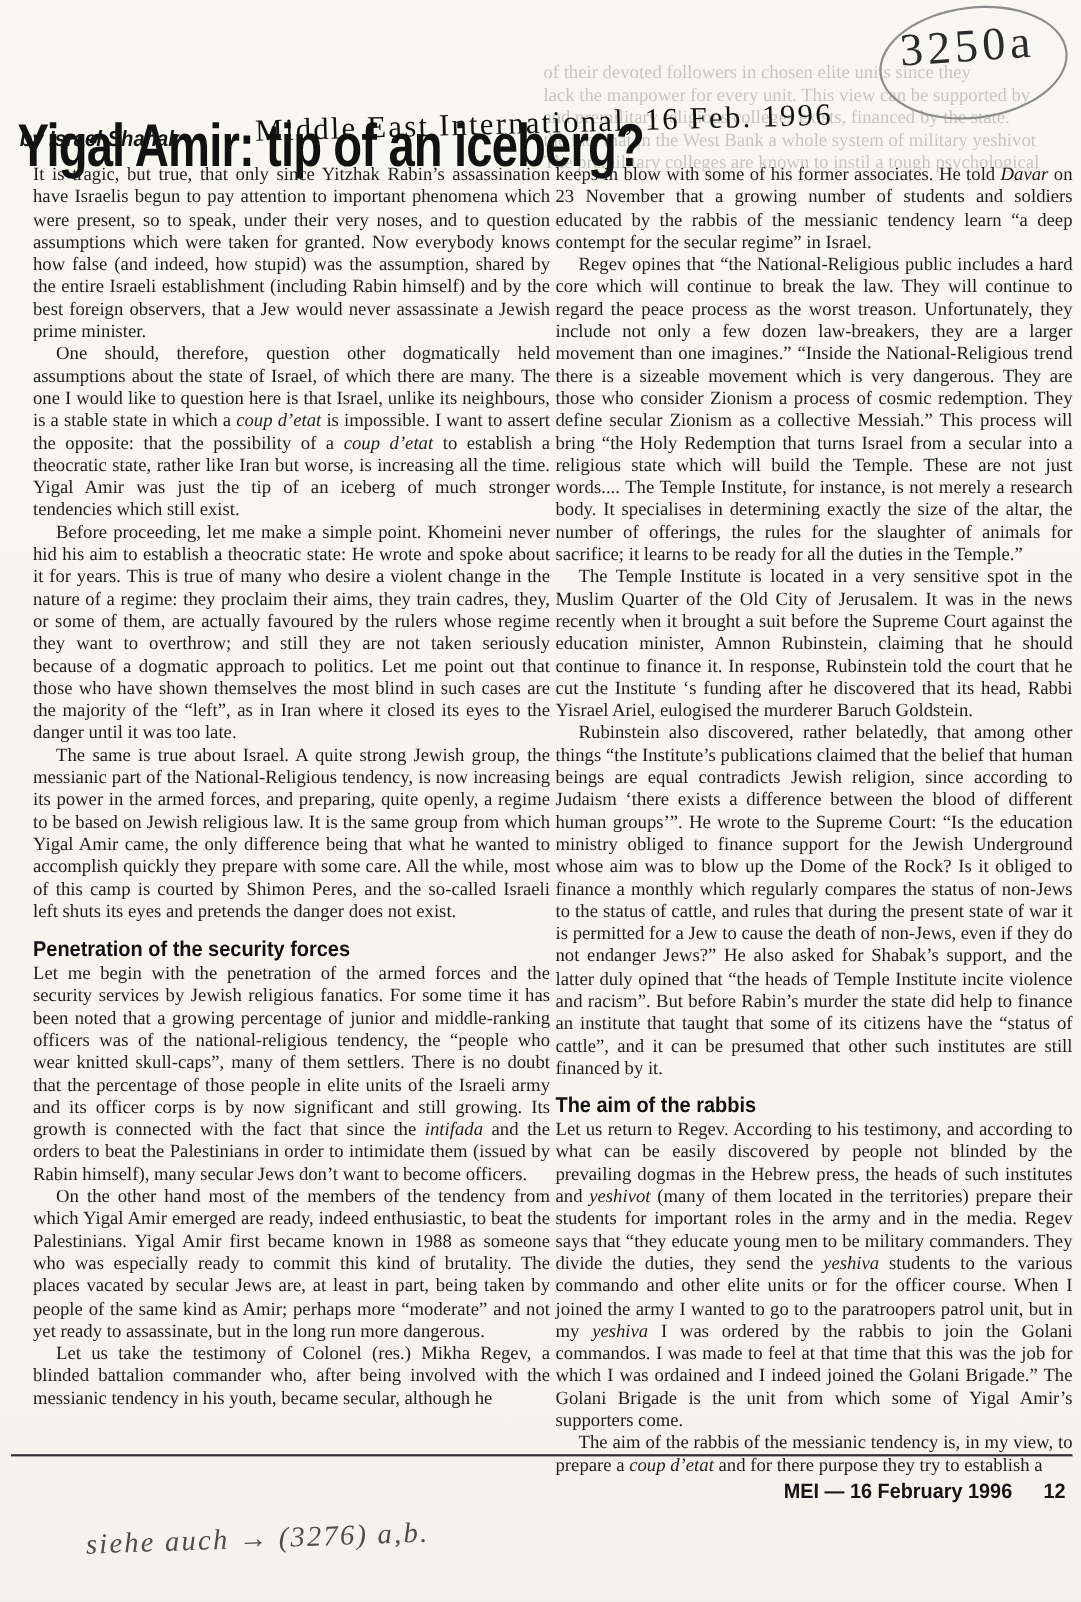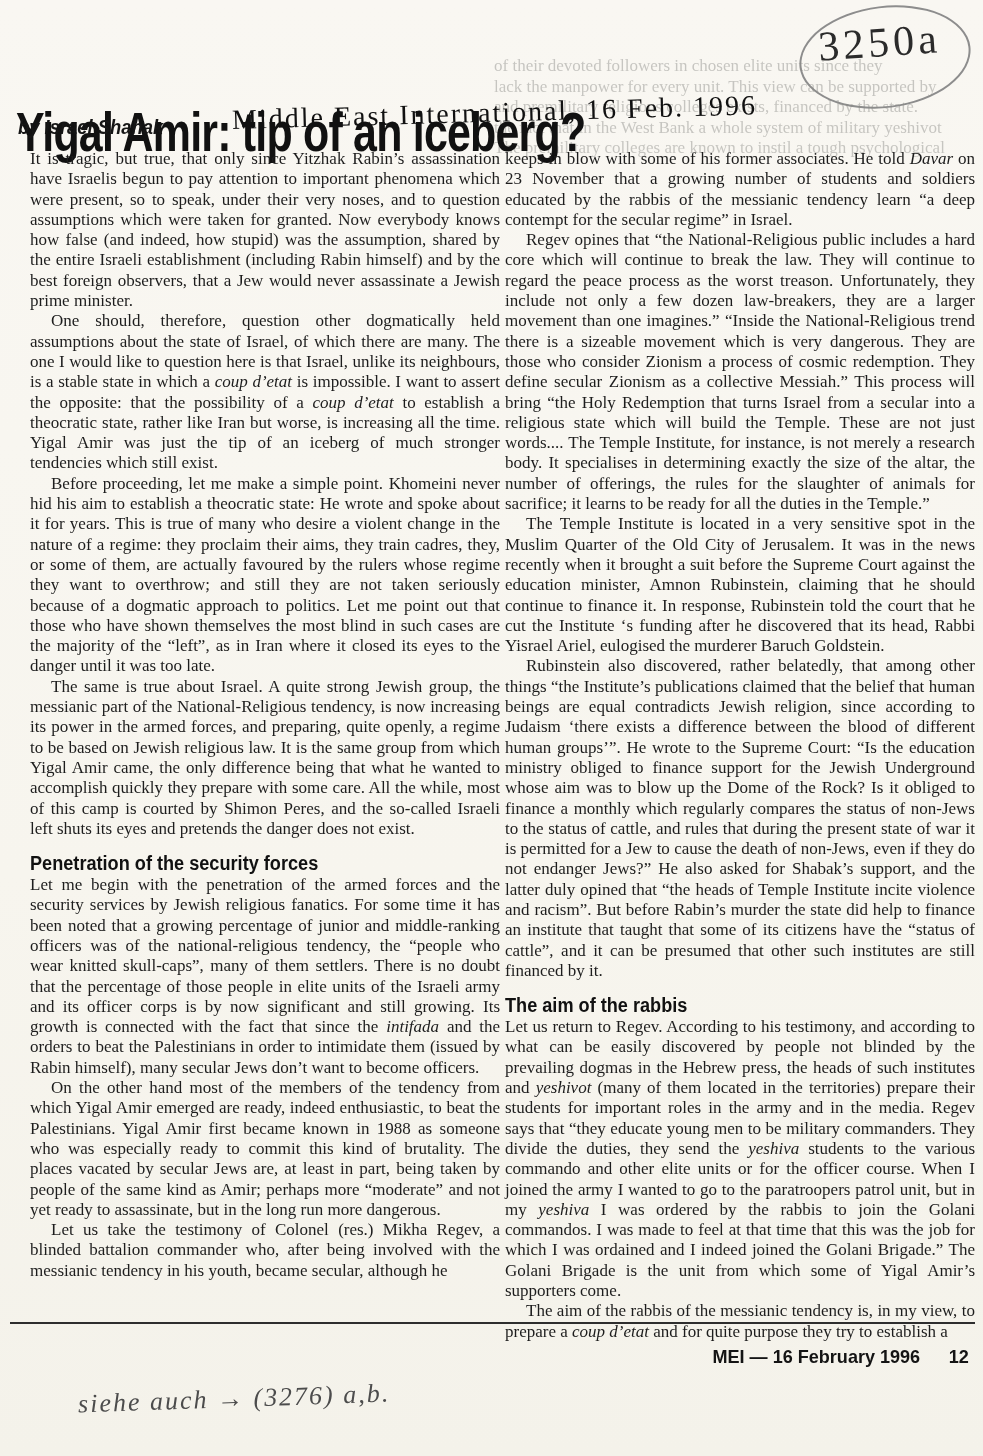--- a/index.html
+++ b/index.html
@@ -134,21 +134,21 @@
         <p class="body-para indent"><span>On the other hand most of the members of the tendency from which Yigal Amir emerged are ready, indeed enthusiastic, to beat the Palestinians. Yigal Amir first became known in 1988 as someone who was especially ready to commit this kind of brutality. The places vacated by secular Jews are, at least in part, being taken by people of the same kind as Amir; perhaps more “moderate” and not yet ready to assassinate, but in the long run more dangerous.</span></p>
         <p class="body-para indent"><span>Let us take the testimony of Colonel (res.) Mikha Regev, a blinded battalion commander who, after being involved with the messianic tendency in his youth, became secular, although he</span></p>
       </div>
     <div class="col col-right" id="col-right">
         <p class="body-para"><span>keeps in blow with some of his former associates. He told </span><em>Davar</em><span> on 23 November that a growing number of students and soldiers educated by the rabbis of the messianic tendency learn “a deep contempt for the secular regime” in Israel.</span></p>
         <p class="body-para indent"><span>Regev opines that “the National-Religious public includes a hard core which will continue to break the law. They will continue to regard the peace process as the worst treason. Unfortunately, they include not only a few dozen law-breakers, they are a larger movement than one imagines.” “Inside the National-Religious trend there is a sizeable movement which is very dangerous. They are those who consider Zionism a process of cosmic redemption. They define secular Zionism as a collective Messiah.” This process will bring “the Holy Redemption that turns Israel from a secular into a religious state which will build the Temple. These are not just words.... The Temple Institute, for instance, is not merely a research body. It specialises in determining exactly the size of the altar, the number of offerings, the rules for the slaughter of animals for sacrifice; it learns to be ready for all the duties in the Temple.”</span></p>
         <p class="body-para indent"><span>The Temple Institute is located in a very sensitive spot in the Muslim Quarter of the Old City of Jerusalem. It was in the news recently when it brought a suit before the Supreme Court against the education minister, Amnon Rubinstein, claiming that he should continue to finance it. In response, Rubinstein told the court that he cut the Institute ‘s funding after he discovered that its head, Rabbi Yisrael Ariel, eulogised the murderer Baruch Goldstein.</span></p>
         <p class="body-para indent"><span>Rubinstein also discovered, rather belatedly, that among other things “the Institute’s publications claimed that the belief that human beings are equal contradicts Jewish religion, since according to Judaism ‘there exists a difference between the blood of different human groups’”. He wrote to the Supreme Court: “Is the education ministry obliged to finance support for the Jewish Underground whose aim was to blow up the Dome of the Rock? Is it obliged to finance a monthly which regularly compares the status of non-Jews to the status of cattle, and rules that during the present state of war it is permitted for a Jew to cause the death of non-Jews, even if they do not endanger Jews?” He also asked for Shabak’s support, and the latter duly opined that “the heads of Temple Institute incite violence and racism”. But before Rabin’s murder the state did help to finance an institute that taught that some of its citizens have the “status of cattle”, and it can be presumed that other such institutes are still financed by it.</span></p>
         <h3 class="section-heading">The aim of the rabbis</h3>
         <p class="body-para"><span>Let us return to Regev. According to his testimony, and according to what can be easily discovered by people not blinded by the prevailing dogmas in the Hebrew press, the heads of such institutes and </span><em>yeshivot</em><span> (many of them located in the territories) prepare their students for important roles in the army and in the media. Regev says that “they educate young men to be military commanders. They divide the duties, they send the </span><em>yeshiva</em><span> students to the various commando and other elite units or for the officer course. When I joined the army I wanted to go to the paratroopers patrol unit, but in my </span><em>yeshiva</em><span> I was ordered by the rabbis to join the Golani commandos. I was made to feel at that time that this was the job for which I was ordained and I indeed joined the Golani Brigade.” The Golani Brigade is the unit from which some of Yigal Amir’s supporters come.</span></p>
-        <p class="body-para indent"><span>The aim of the rabbis of the messianic tendency is, in my view, to prepare a </span><em>coup d’etat</em><span> and for quite purpose they try to establish a</span></p>
+        <p class="body-para indent"><span>The aim of the rabbis of the messianic tendency is, in my view, to prepare a </span><em>coup d’etat</em><span> and for there purpose they try to establish a</span></p>
       </div>
   </div>
 
   <div class="footer-rule"></div>
   <div class="footer">
     <span>MEI — 16 February 1996</span>
     <span>12</span>
   </div>
 
   <div class="see-also hand">siehe auch → (3276) a,b.</div>

